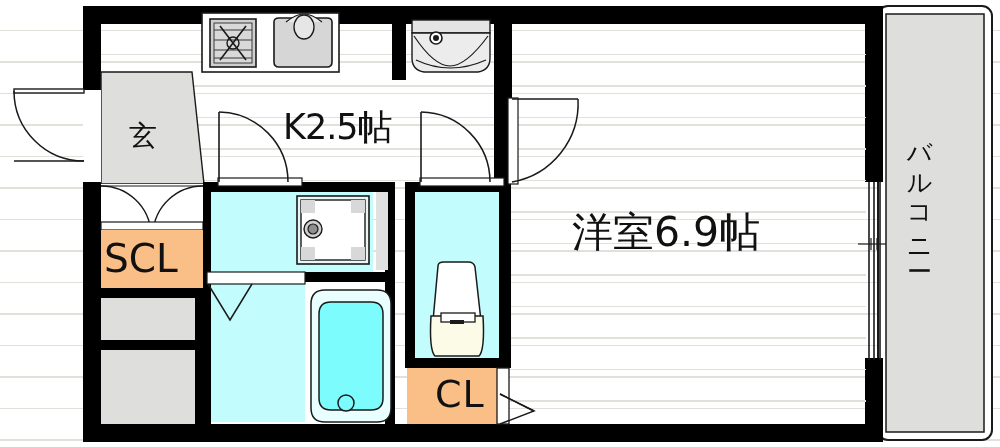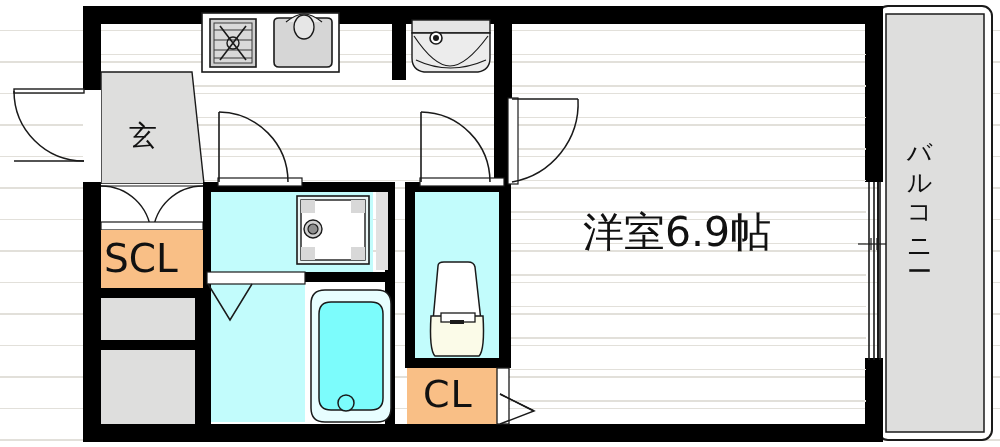--- a/index.html
+++ b/index.html
@@ -52,21 +52,21 @@
   <div class="abs wall" style="left:83px;top:424px;width:800px;height:18px;"></div>
 
   <div class="abs wall" style="left:83px;top:6px;width:18px;height:84px;"></div>
 
   <div class="abs wall" style="left:83px;top:182px;width:18px;height:260px;"></div>
 
   <div class="abs wall" style="left:865px;top:6px;width:18px;height:176px;"></div>
   <div class="abs wall" style="left:865px;top:358px;width:18px;height:84px;"></div>
 
   <div class="abs floorlines" style="left:500px;top:24px;width:366px;height:400px;"></div>
-  <div class="label lbl-room" style="left:572px;top:205px;margin-left:11px;">洋室6.9帖</div>
+  <div class="label lbl-room" style="left:572px;top:205px;">洋室6.9帖</div>
 
   <div class="abs wall" style="left:494px;top:6px;width:18px;height:90px;"></div>
 
   <div class="abs floorlines" style="left:101px;top:24px;width:400px;height:160px;"></div>
 
   <svg class="ov">
 
     <rect x="202" y="13" width="137" height="59" fill="#ffffff" stroke="#1a1a1a" stroke-width="1.6"></rect>
 
     <g>
@@ -80,20 +80,21 @@
       <circle cx="233" cy="43" r="6" fill="none" stroke="#1a1a1a" stroke-width="1.4"></circle>
     </g>
 
     <g>
       <path d="M274 22 q0 -4 5 -4 h48 q5 0 5 4 v40 q0 5 -5 5 h-48 q-5 0 -5 -5 z" fill="#d6d6d6" stroke="#1a1a1a" stroke-width="1.6"></path>
       <path d="M286 22 q10 -8 18 -8 q8 0 18 8" fill="#eaeaea" stroke="#1a1a1a" stroke-width="1.2"></path>
       <ellipse cx="304" cy="27" rx="10" ry="12" fill="#e6e6e6" stroke="#1a1a1a" stroke-width="1.3"></ellipse>
     </g>
   </svg>
 
+  <div class="label lbl-k" style="left:283px;top:104px;">K2.5帖</div>
 
   <div class="abs wall" style="left:392px;top:24px;width:14px;height:56px;"></div>
   <div class="abs wall" style="left:494px;top:24px;width:18px;height:160px;"></div>
 
   <svg class="ov">
 
     <g>
       <rect x="412" y="20" width="78" height="13" fill="#e4e4e4" stroke="#1a1a1a" stroke-width="1.4"></rect>
       <path d="M412 33 h78 v25 q0 12 -12 14 h-54 q-12 -2 -12 -14 z" fill="#ececec" stroke="#1a1a1a" stroke-width="1.4"></path>
       <path d="M414 36 q20 30 36 30 q16 0 38 -30" fill="none" stroke="#1a1a1a" stroke-width="1.2"></path>
@@ -174,21 +175,21 @@
   <div class="abs wall" style="left:405px;top:358px;width:106px;height:10px;"></div>
 
   <svg class="ov">
     <path d="M438 266 q0 -4 6 -4 h24 q6 0 7 5 l6 54 h-48 z" fill="#ffffff" stroke="#1a1a1a" stroke-width="1.5"></path>
     <path d="M431 316 q-2 34 4 40 h44 q6 -6 4 -40 z" fill="#fbfbe8" stroke="#1a1a1a" stroke-width="1.5"></path>
     <rect x="441" y="313" width="34" height="9" fill="#ffffff" stroke="#1a1a1a" stroke-width="1.3"></rect>
     <rect x="450" y="320" width="14" height="4" fill="#1a1a1a"></rect>
   </svg>
 
   <div class="abs peach" style="left:407px;top:368px;width:90px;height:56px;"></div>
-  <div class="label lbl-cl" style="left:423px;top:372px;">CL</div>
+  <div class="label lbl-cl" style="left:435px;top:372px;">CL</div>
   <svg class="ov">
     <rect x="497" y="368" width="12" height="56" fill="#ffffff" stroke="#1a1a1a" stroke-width="1.3"></rect>
     <path d="M500 394 L534 411 L500 424" fill="none" stroke="#1a1a1a" stroke-width="1.5"></path>
     <path d="M500 394 L534 411" fill="none" stroke="#1a1a1a" stroke-width="1.5"></path>
   </svg>
 
   <svg class="ov">
     <rect x="218" y="178" width="84" height="8" fill="#ffffff" stroke="#1a1a1a" stroke-width="1.2"></rect>
     <line x1="219" y1="112" x2="219" y2="182" stroke="#1a1a1a" stroke-width="1.6"></line>
     <path d="M219 112 A 70 70 0 0 1 288 182" fill="none" stroke="#1a1a1a" stroke-width="1.5"></path>

